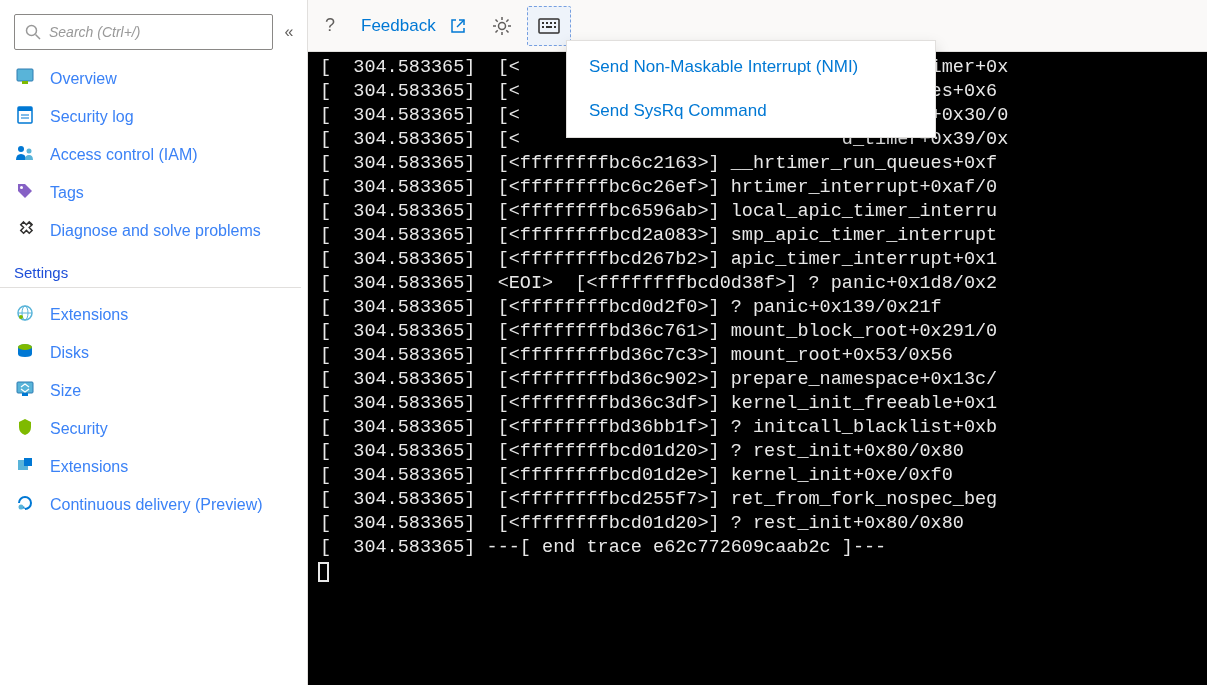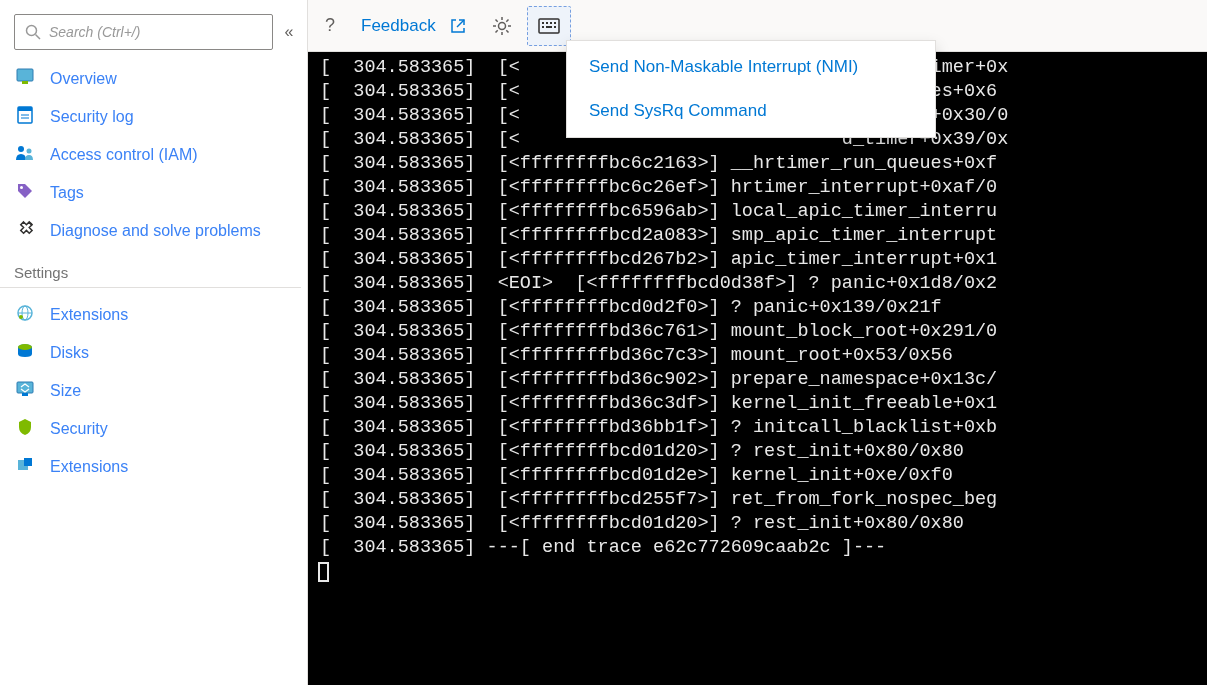--- a/index.html
+++ b/index.html
@@ -67,21 +67,21 @@
     width: 22px;
     height: 22px;
     margin-right: 14px;
     display: flex;
     align-items: center;
     justify-content: center;
   }
   .section-header {
     padding: 16px 14px 6px 14px;
     font-size: 15px;
-    color: #737373;
+    color: #1d4ed8;
     border-bottom: 1px solid #e1dfdd;
     margin-bottom: 6px;
   }
   .main {
     flex: 1;
     display: flex;
     flex-direction: column;
     background: #faf9f8;
     position: relative;
     min-width: 0;
@@ -263,20 +263,30 @@
       <span>Security</span>
     </div>
     <div class="nav-item">
       <span class="nav-icon">
         <svg width="18" height="18" viewBox="0 0 18 18">
             <rect x="2" y="4" width="10" height="10" fill="#59b4d9"></rect>
             <rect x="8" y="2" width="8" height="8" fill="#0078d4"></rect>
           </svg>
       </span>
       <span>Extensions</span>
+    </div>
+    <div class="nav-item">
+      <span class="nav-icon">
+        <svg width="18" height="18" viewBox="0 0 18 18">
+            <path d="M3 9 A6 6 0 1 1 9 15" fill="none" stroke="#0078d4" stroke-width="2"></path>
+            <path d="M6 14 L9 15 L8 12" fill="#0078d4"></path>
+            <circle cx="5" cy="13" r="2.5" fill="#59b4d9"></circle>
+          </svg>
+      </span>
+      <span>Continuous delivery (Preview)</span>
     </div>
   </div>
 </div>
 
 <div class="main">
   <div class="toolbar">
     <div class="tb-btn">?</div>
     <div class="tb-btn feedback">
       <span>Feedback</span>
       <svg width="16" height="16" viewBox="0 0 16 16">

